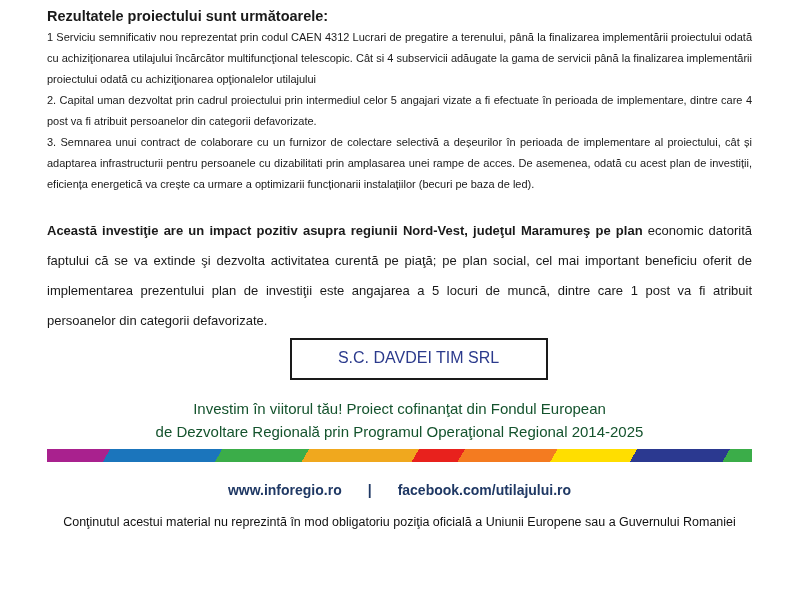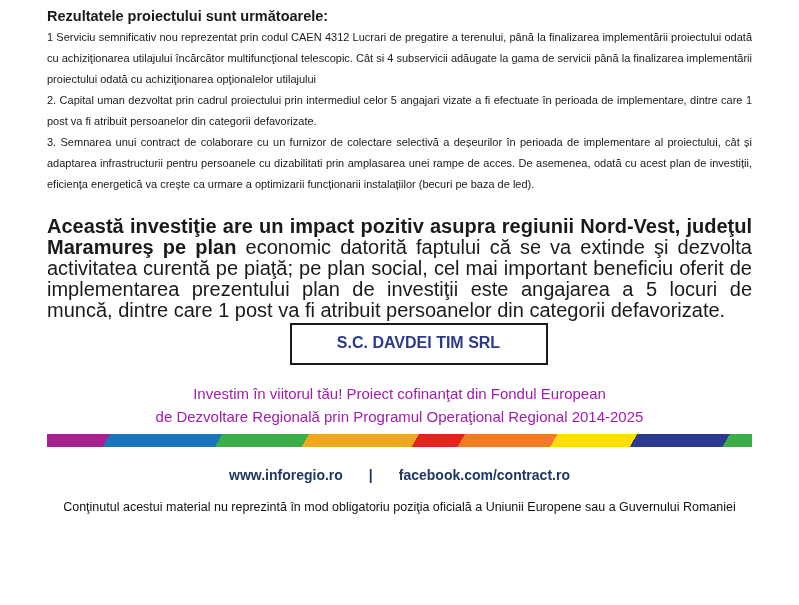--- a/index.html
+++ b/index.html
@@ -4,32 +4,32 @@
 <style>
   * { margin: 0; padding: 0; box-sizing: border-box; }
   html, body { width: 799px; height: 605px; background: #ffffff; overflow: hidden; }
   body { font-family: "Liberation Sans", sans-serif; color: #1a1a1a; }
   .page { width: 799px; height: 605px; background: #fff; }
   .content { width: 705px; margin: 0 auto; padding-top: 6px; }
 
   .results-heading { font-size: 14.5px; font-weight: bold; line-height: 21px; }
   .results-item { font-size: 11px; line-height: 21px; text-align: justify; }
   .para-gap { height: 21px; }
-  .impact { font-size: 20px; line-height: 21px; text-align: justify; }
+  .impact { font-size: 13px; line-height: 30px; text-align: justify; }
   .impact .bold-run { font-weight: bold; }
 
   .company-box {
     width: 258px;
     margin: 2px auto 0 auto;
     transform: translateX(19px);
     border: 2px solid #1a1a1a;
     text-align: center;
     padding: 6px 6px 8px 6px;
     color: #2B3A8C;
-    font-weight: bold;
+    font-weight: normal;
     font-size: 16px;
     line-height: 24px;
   }
 
   .funding {
     margin-top: 17px;
     text-align: center;
     color: #2F5496;
     font-size: 15px;
     line-height: 23px;
@@ -61,39 +61,39 @@
 </head>
 <body>
 
 <div class="page">
   <div class="content">
 
     <div class="results-heading">Rezultatele proiectului sunt următoarele:</div>
 
     <p class="results-item">1 Serviciu semnificativ nou reprezentat prin codul CAEN 4312 Lucrari de pregatire a terenului, până la finalizarea implementării proiectului odată cu achiziţionarea utilajului încărcător multifuncţional telescopic. Cât si 4 subservicii adăugate la gama de servicii până la finalizarea implementării proiectului odată cu achiziţionarea opţionalelor utilajului</p>
 
-    <p class="results-item">2. Capital uman dezvoltat prin cadrul proiectului prin intermediul celor 5 angajari vizate a fi efectuate în perioada de implementare, dintre care 1 post va fi atribuit persoanelor din categorii defavorizate.</p>
+    <p class="results-item">2. Capital uman dezvoltat prin cadrul proiectului prin intermediul celor 5 angajari vizate a fi efectuate în perioada de implementare, dintre care 4 post va fi atribuit persoanelor din categorii defavorizate.</p>
 
     <p class="results-item">3. Semnarea unui contract de colaborare cu un furnizor de colectare selectivă a deșeurilor în perioada de implementare al proiectului, cât și adaptarea infrastructurii pentru persoanele cu dizabilitati prin amplasarea unei rampe de acces. De asemenea, odată cu acest plan de investiții, eficiența energetică va crește ca urmare a optimizarii funcționarii instalațiilor (becuri pe baza de led).</p>
 
     <div class="para-gap"></div>
 
     <p class="impact"><span class="bold-run">Această investiţie are un impact pozitiv asupra regiunii Nord-Vest, judeţul Maramureş pe plan</span><span> economic datorită faptului că se va extinde şi dezvolta activitatea curentă pe piaţă; pe plan social, cel mai important beneficiu oferit de implementarea prezentului plan de investiţii este angajarea a 5 locuri de muncă, dintre care 1 post va fi atribuit persoanelor din categorii defavorizate.</span></p>
 
     <div class="company-box" style="color: rgb(43, 58, 140);">
       <div>S.C. DAVDEI TIM SRL</div>
     </div>
 
-    <div class="funding" style="color: #a21caf;">
+    <div class="funding" style="color: #14532d;">
       <div>Investim în viitorul tău! Proiect cofinanţat din Fondul European</div>
       <div>de Dezvoltare Regională prin Programul Operaţional Regional 2014-2025</div>
     </div>
 
     <div class="ribbon" style="background: linear-gradient(120deg, rgb(169, 33, 142) 0%, rgb(169, 33, 142) 8.87%, rgb(27, 117, 188) 8.87%, rgb(27, 117, 188) 24.61%, rgb(59, 173, 73) 24.61%, rgb(59, 173, 73) 36.77%, rgb(240, 168, 30) 36.77%, rgb(240, 168, 30) 52.22%, rgb(232, 33, 29) 52.22%, rgb(232, 33, 29) 58.66%, rgb(244, 123, 32) 58.66%, rgb(244, 123, 32) 71.67%, rgb(255, 222, 0) 71.67%, rgb(255, 222, 0) 82.83%, rgb(43, 57, 144) 82.83%, rgb(43, 57, 144) 95.85%, rgb(59, 173, 73) 95.85%, rgb(59, 173, 73) 100%);"></div>
 
     <div class="links-row" style="color: rgb(31, 56, 100);">
-      <a href="#" style="color: rgb(31, 56, 100);">www.inforegio.ro</a><span class="sep">|</span><a href="#" style="color: rgb(31, 56, 100);">facebook.com/contract.ro</a>
+      <a href="#" style="color: rgb(31, 56, 100);">www.inforegio.ro</a><span class="sep">|</span><a href="#" style="color: rgb(31, 56, 100);">facebook.com/utilajului.ro</a>
     </div>
 
     <div class="disclaimer">Conţinutul acestui material nu reprezintă în mod obligatoriu poziţia oficială a Uniunii Europene sau a Guvernului Romaniei</div>
 
   </div>
 </div>
 
 </body></html>

